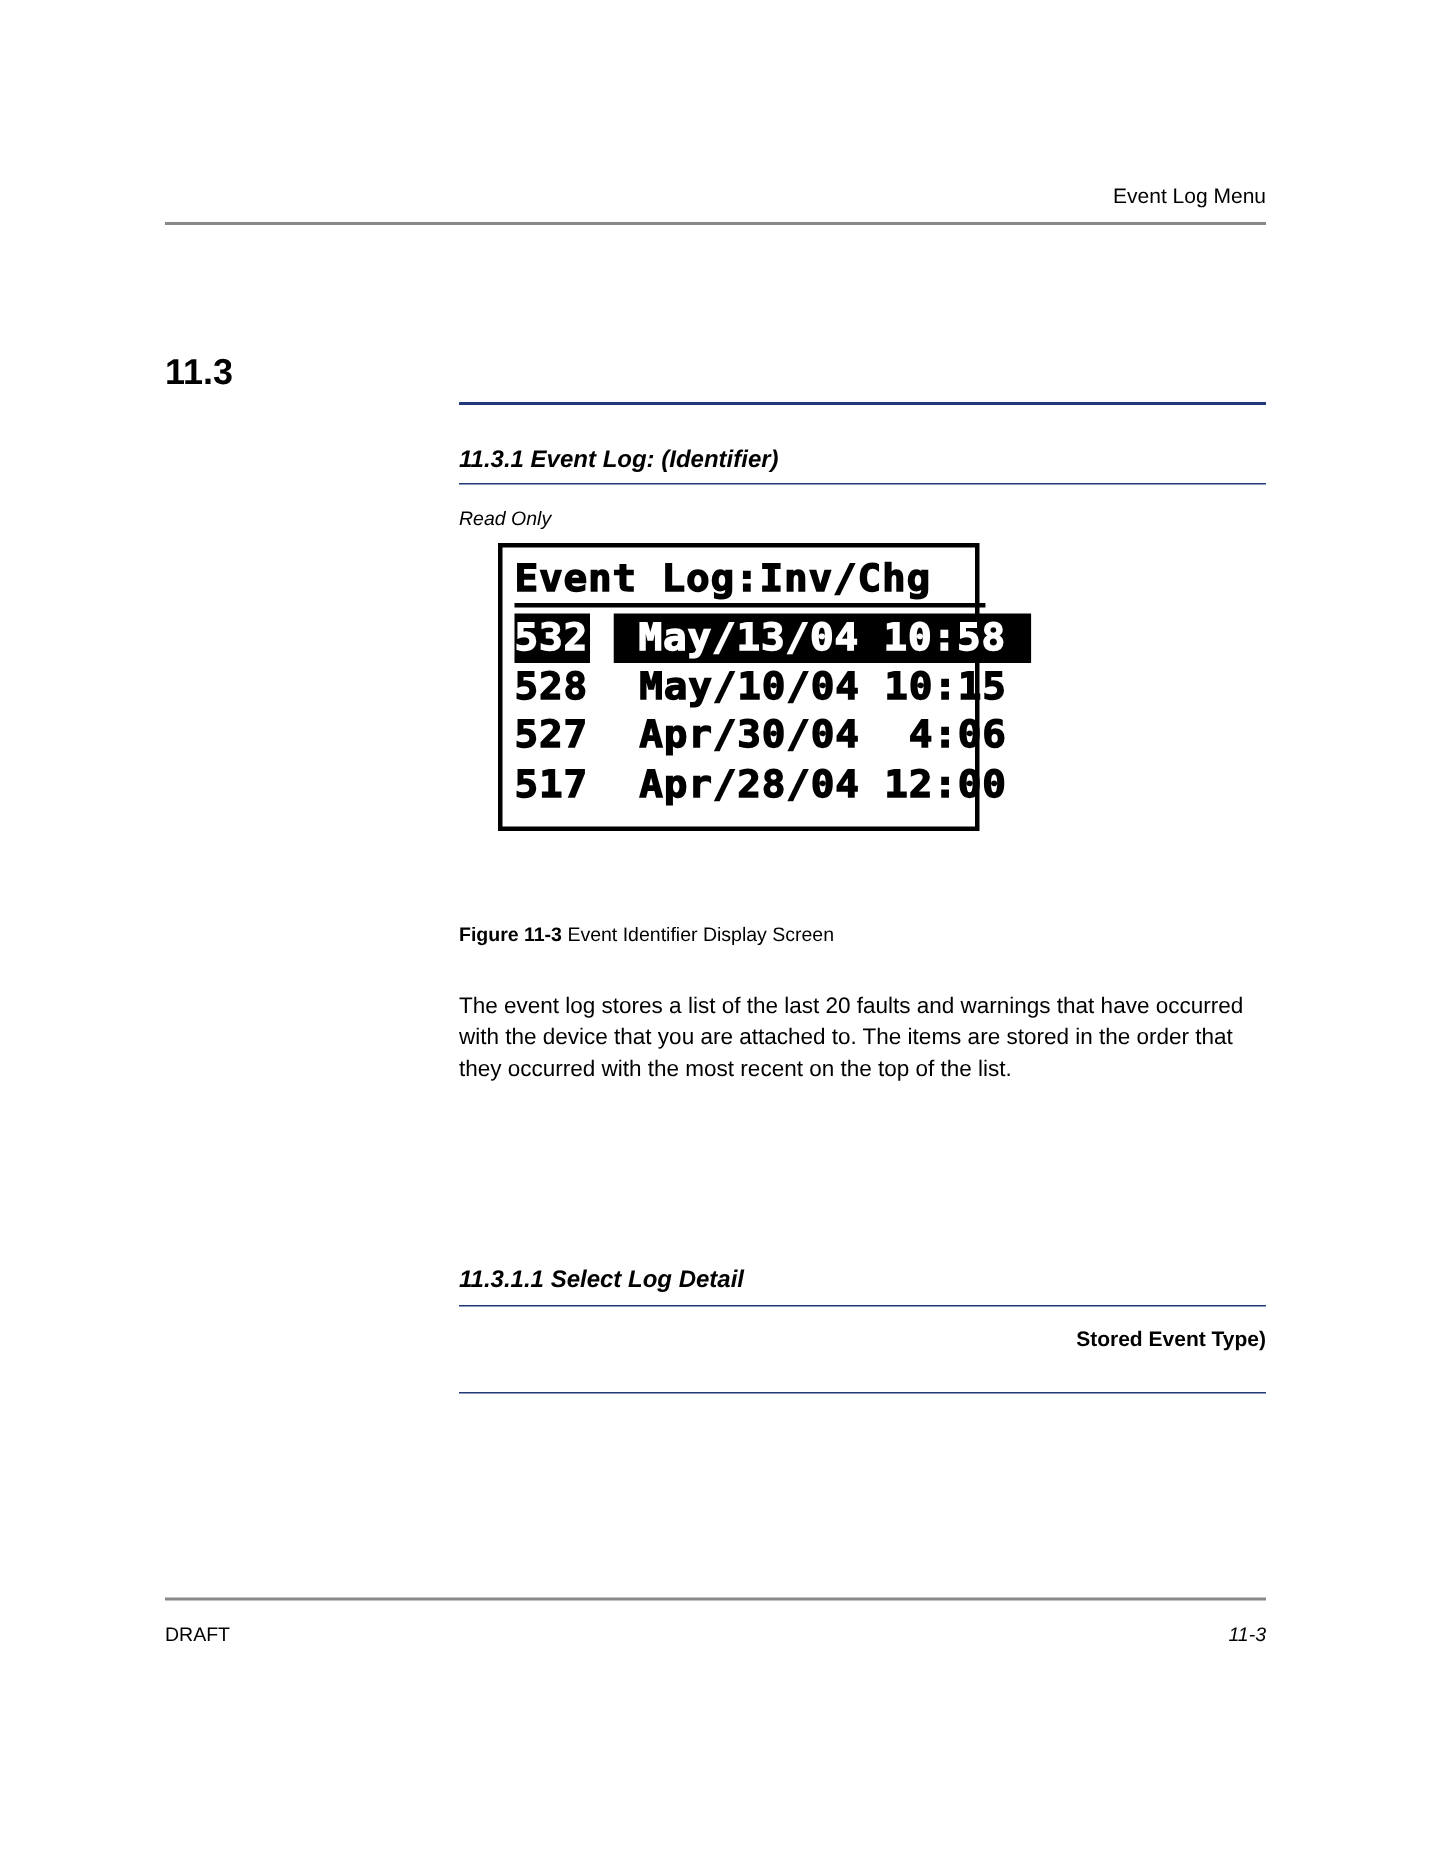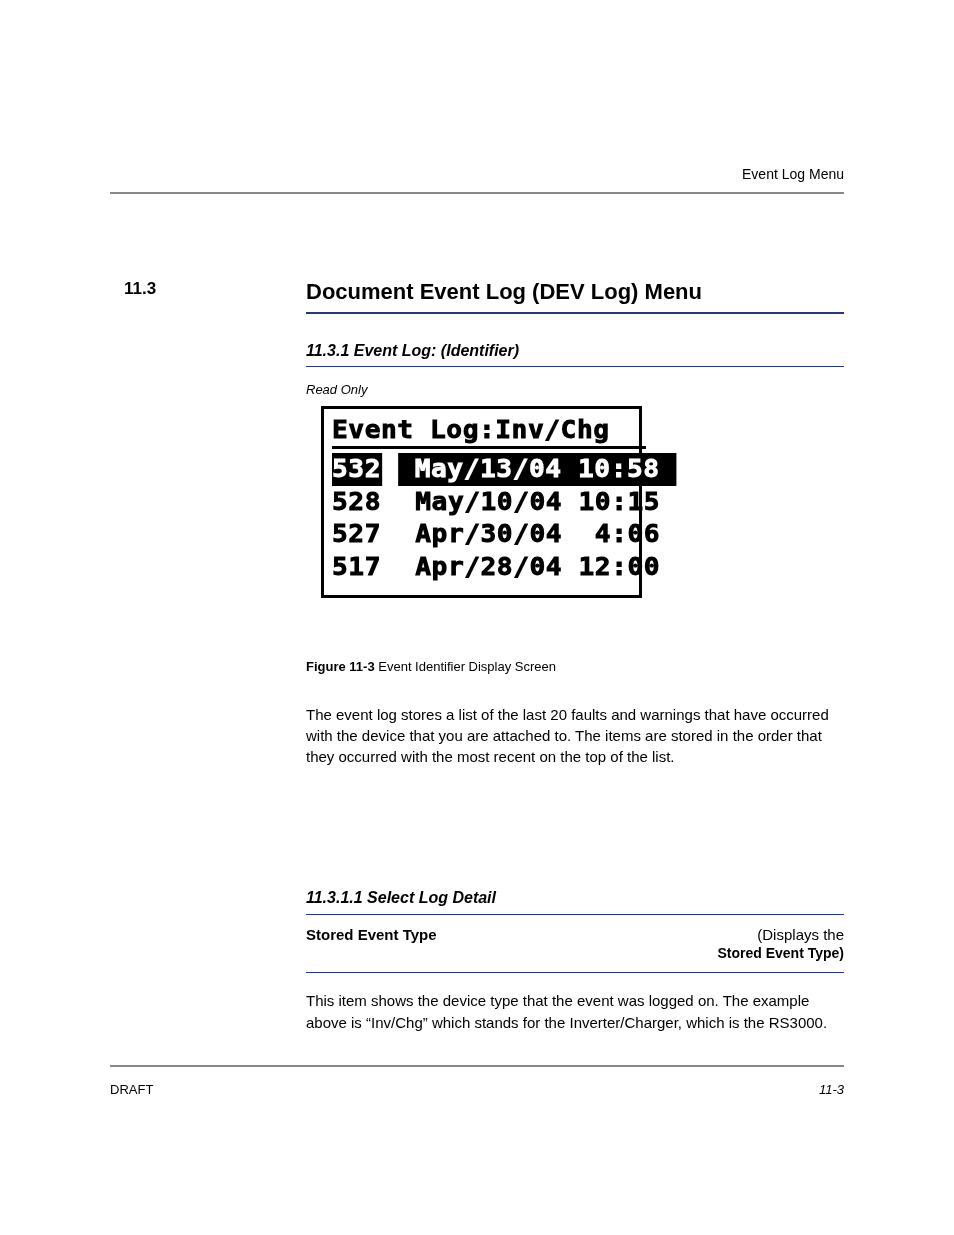--- a/index.html
+++ b/index.html
@@ -10,37 +10,36 @@
     font-family: Arial, Helvetica, sans-serif;
     color: #000;
     background: #fff;
     position: relative;
   }
   .page {
     position: absolute;
     inset: 0;
     padding: 0 56px;
     box-sizing: border-box;
-    margin-top: 44px;
   }
   .top-title {
     position: absolute;
     top: 122px; right: 110px;
     font-size: 14px;
   }
   .top-rule {
     position: absolute;
     top: 148px; left: 110px; right: 110px;
     height: 2px; background: #888;
   }
 
   .section-num {
     position: absolute;
-    top: 235px; left: 124px;
-    font-size: 17px; font-weight: bold;
+    top: 235px; left: 110px;
+    font-size: 24px; font-weight: bold;
   }
   .section-head {
     position: absolute;
     top: 235px; left: 306px;
     font-size: 22px; font-weight: bold;
   }
   .section-rule {
     position: absolute;
     top: 268px; left: 306px; right: 110px;
     height: 0; border-top: 2px solid #233a7a;
@@ -56,21 +55,21 @@
     top: 322px; left: 306px; right: 110px;
     height: 0; border-top: 1px solid #233a7a;
   }
   .att-label {
     position: absolute;
     top: 338px; left: 306px;
     font-size: 13px; font-style: italic;
   }
   .lcd-wrap {
     position: absolute;
-    top: 362px; left: 321px;
+    top: 362px; left: 332px;
     width: 321px;
   }
   .lcd {
     border: 3px solid #000;
     background: #fff;
     padding: 6px 8px 12px 8px;
   }
   .lcd-title {
     font-family: "Lucida Console", Monaco, monospace;
     font-size: 25px;
@@ -179,21 +178,20 @@
 </style>
 </head>
 <body>
 
 <div class="page">
 
   <div class="top-title">Event Log Menu</div>
   <div class="top-rule"></div>
 
   <div class="section-num">11.3</div>
-  <div class="section-head">Document Event Log (DEV Log) Menu</div>
   <div class="section-rule"></div>
 
   <div class="subsection-head">11.3.1 Event Log: (Identifier)</div>
   <div class="subsection-rule"></div>
   <div class="att-label">Read Only</div>
 
   <div class="lcd-wrap">
     <div class="lcd">
       <div class="lcd-title">Event Log:Inv/Chg</div>
       <div class="lcd-rows" id="lcd-rows"><div class="lcd-row sel"><span class="num">532</span><span class="gap"> </span><span class="rest"> May/13/04 10:58 </span></div><div class="lcd-row"><span class="num">528</span><span>  </span><span class="rest">May/10/04 10:15</span></div><div class="lcd-row"><span class="num">527</span><span>  </span><span class="rest">Apr/30/04  4:06</span></div><div class="lcd-row"><span class="num">517</span><span>  </span><span class="rest">Apr/28/04 12:00</span></div></div>
@@ -206,27 +204,22 @@
     <span>Event Identifier Display Screen</span>
   </div>
 
   <div class="para1">The event log stores a list of the last 20 faults and warnings that have occurred with the device that you are attached to. The items are stored in the order that they occurred with the most recent on the top of the list.</div>
 
 
   <div class="sub2-head">11.3.1.1 Select Log Detail</div>
   <div class="sub2-rule"></div>
 
   <div class="table-wrap">
-    <div class="tbl-row1">
-      <span class="l">Stored Event Type</span>
-      <span>(Displays the</span>
-    </div>
     <div class="tbl-row2">Stored Event Type)</div>
   </div>
   <div class="sub2-rule3"></div>
 
-  <div class="para3">This item shows the device type that the event was logged on. The example above is “Inv/Chg” which stands for the Inverter/Charger, which is the RS3000.</div>
 
   <div class="bot-rule"></div>
   <div class="foot-l">DRAFT</div>
   <div class="foot-r">11-3</div>
 
 </div>
 
 </body></html>

